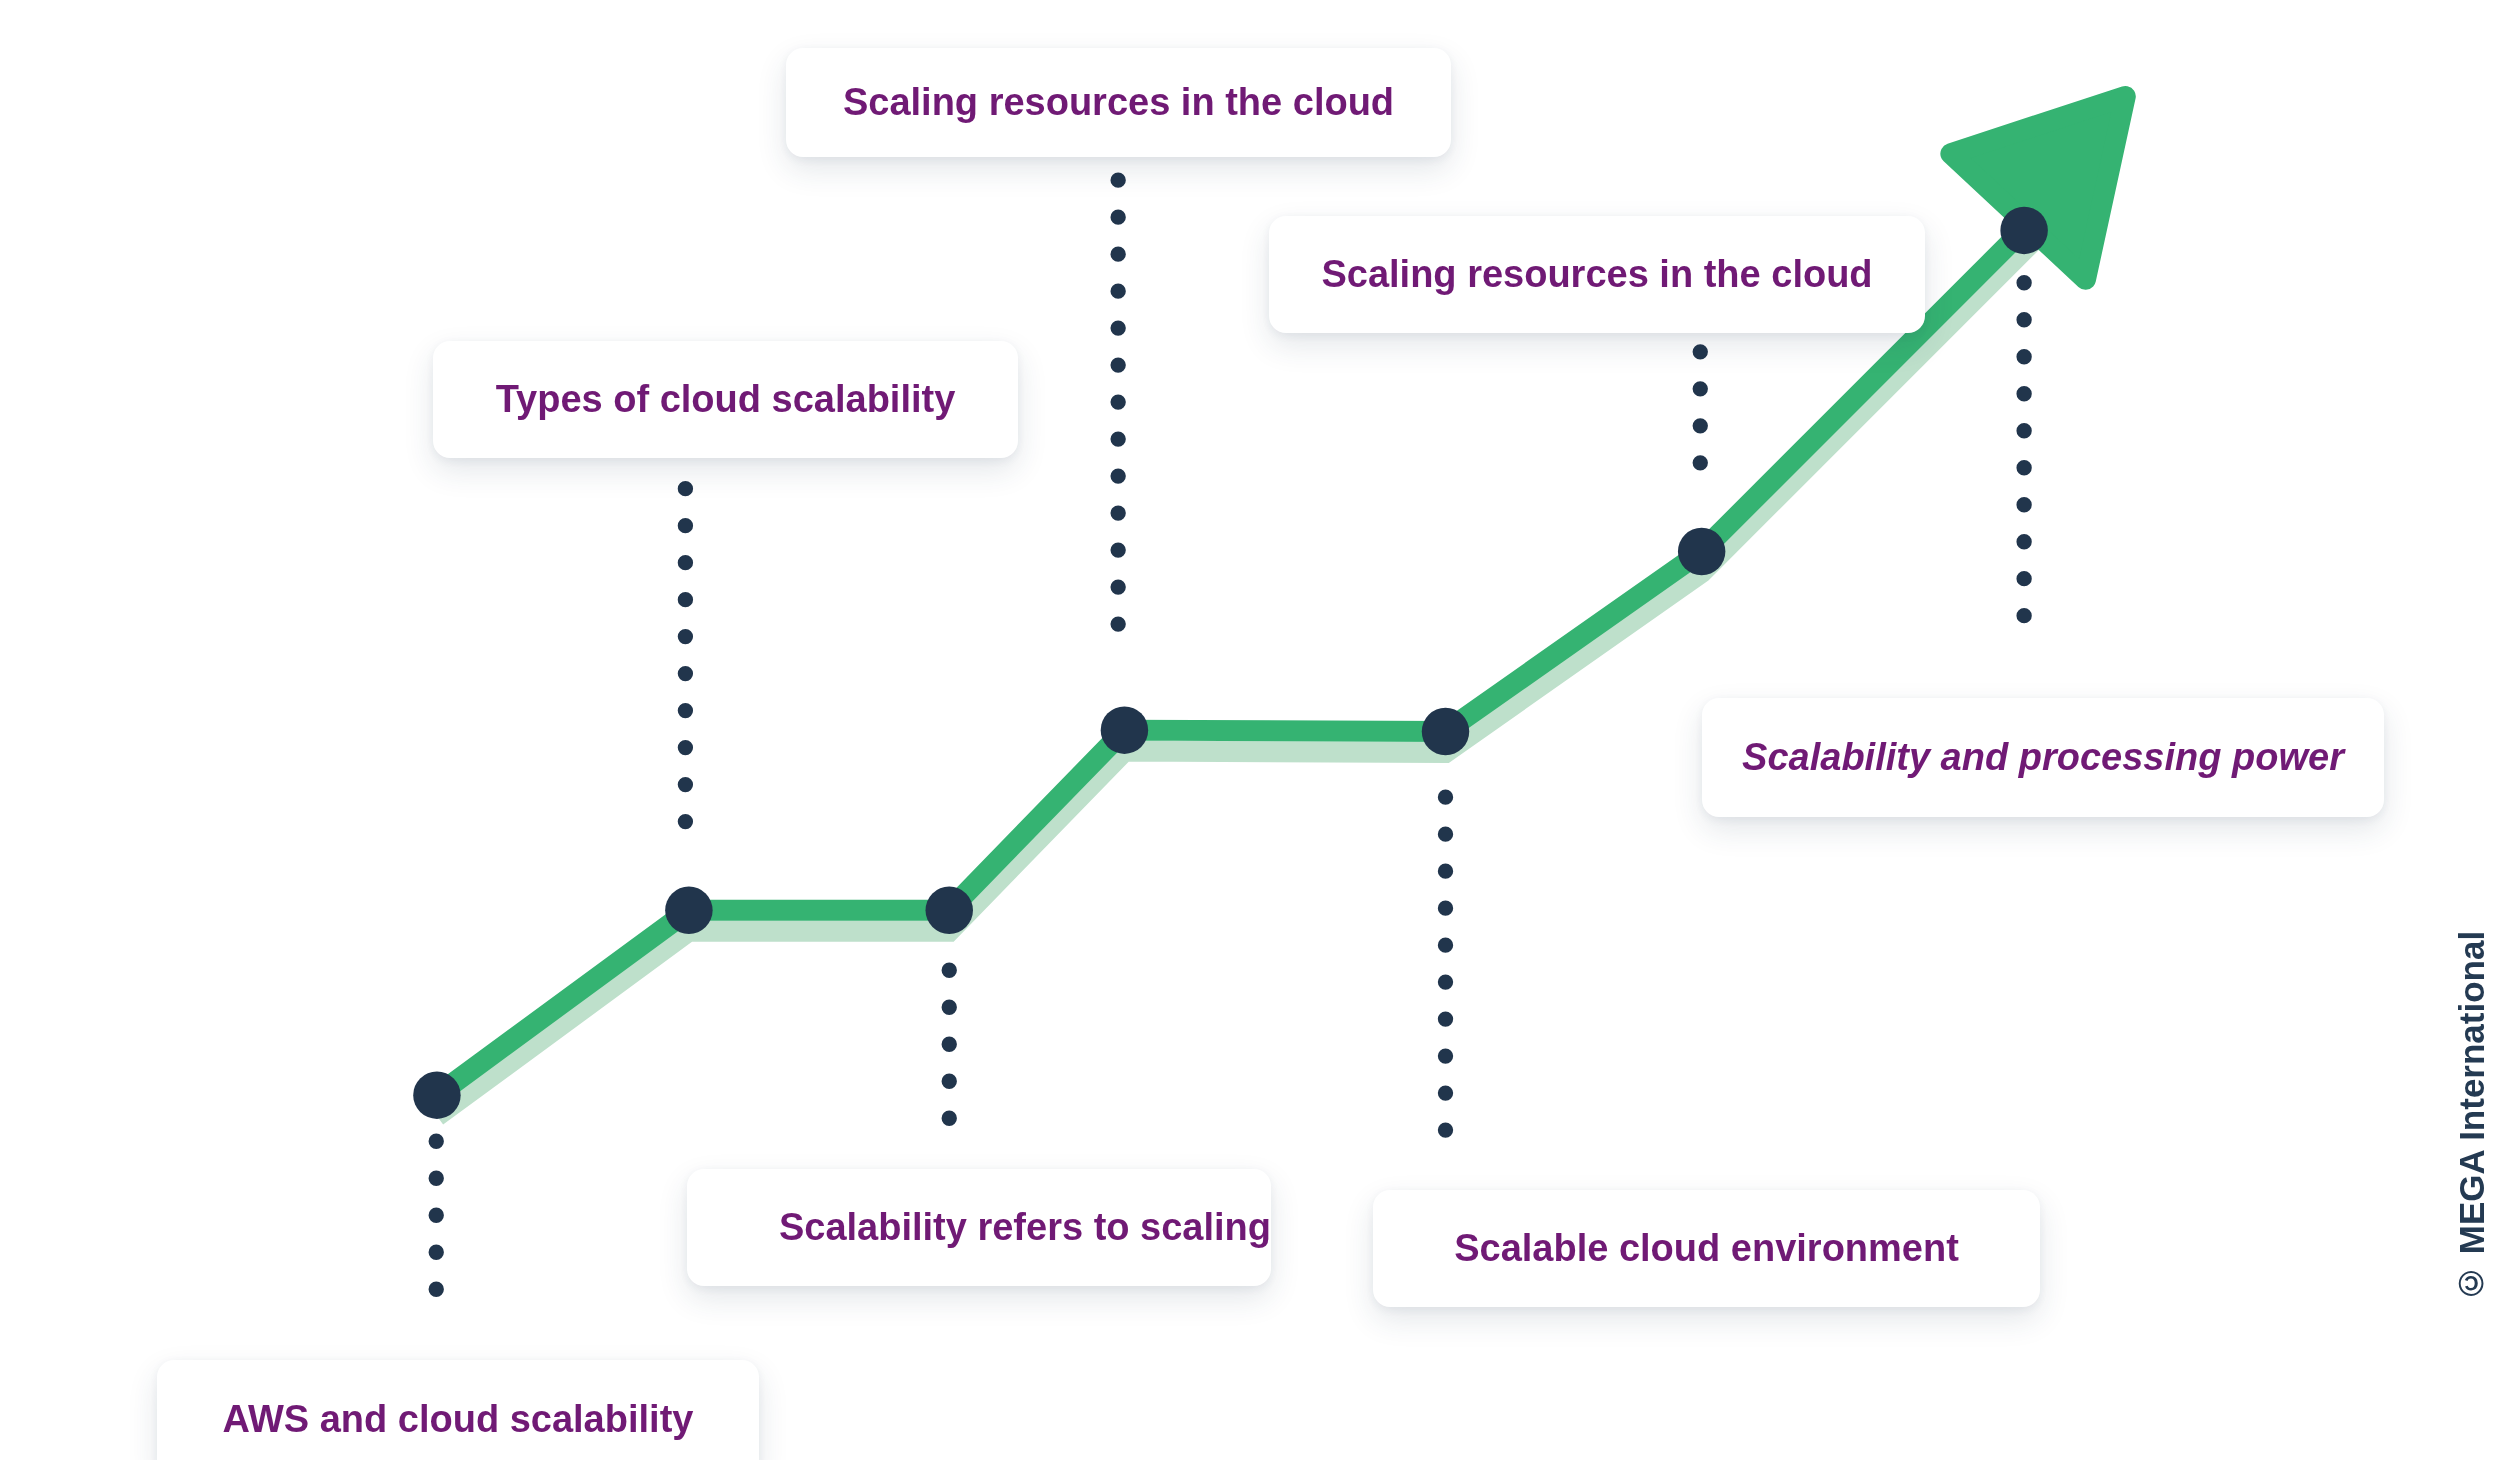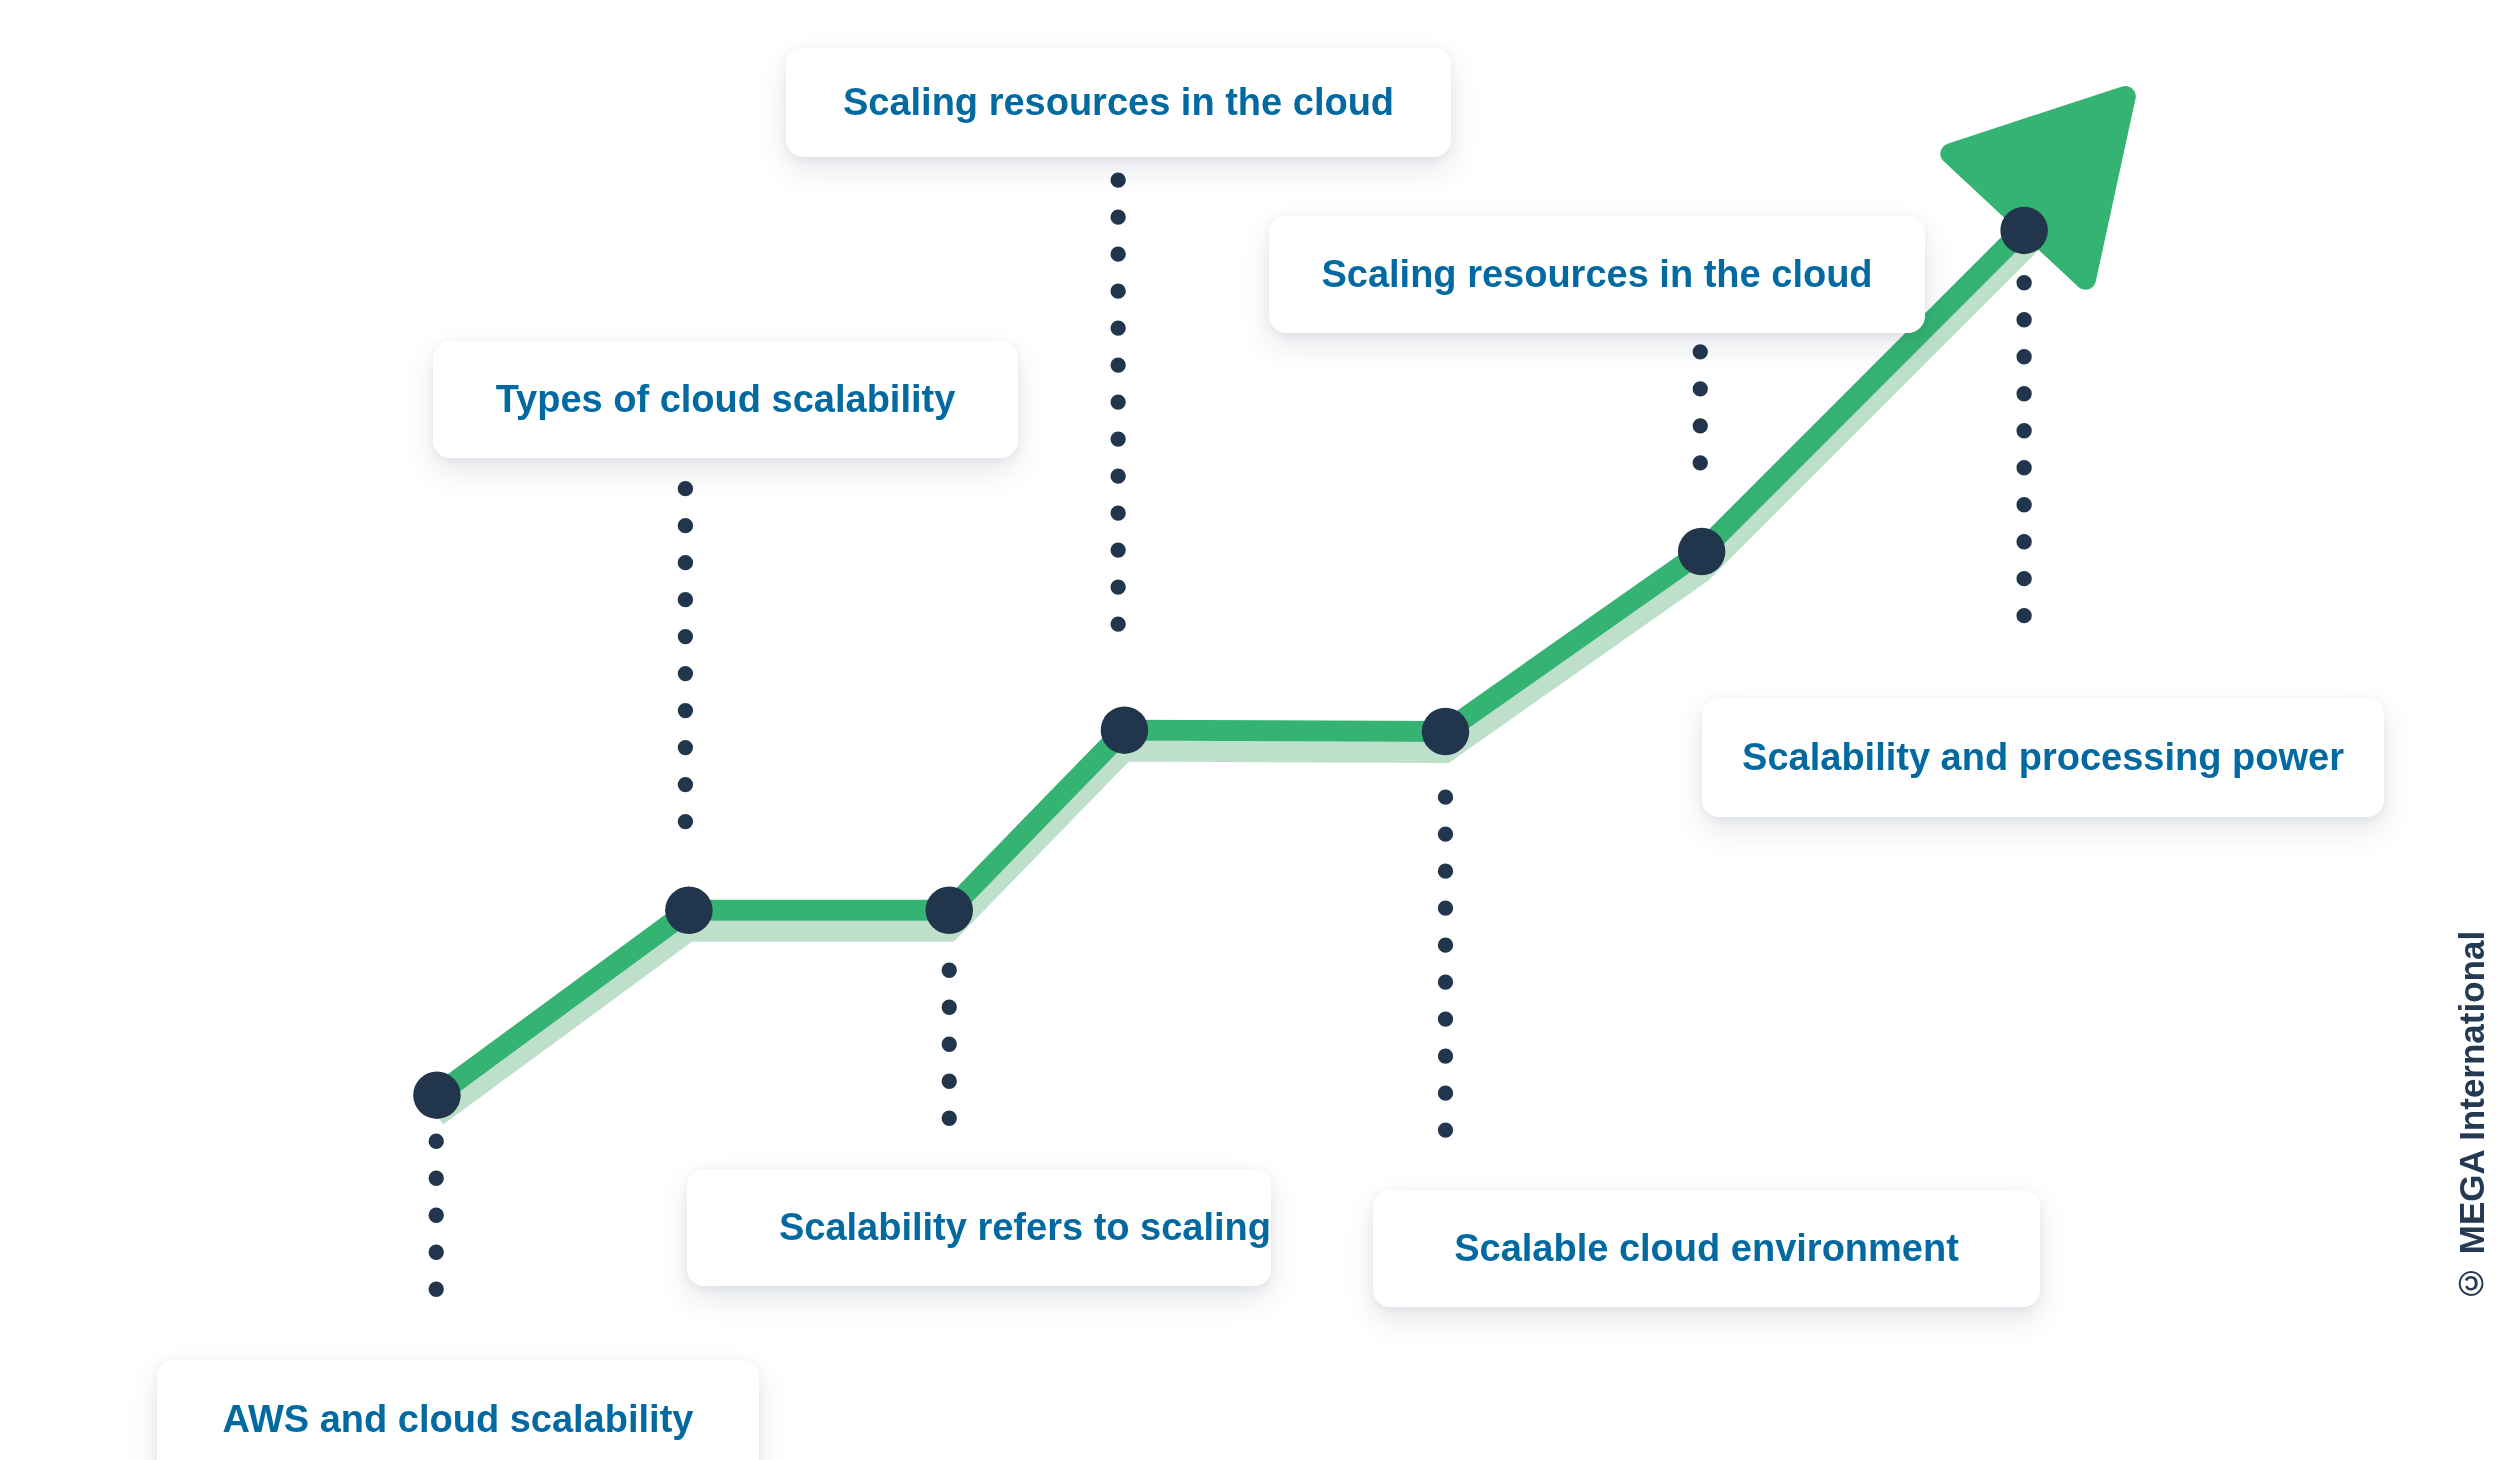--- a/index.html
+++ b/index.html
@@ -23,21 +23,21 @@
     border-radius: 17px;
     box-shadow: 0 12.6px 31px rgba(36,58,82,0.12), 0 2.8px 8.4px rgba(36,58,82,0.06);
     display: flex;
     align-items: center;
     justify-content: center;
     white-space: nowrap;
   }
   .label-card span {
     font-size: 38px;
     font-weight: 700;
-    color: #0369a1;
+    color: #701a75;
     letter-spacing: 0px;
   }
   .watermark {
     position: absolute;
     left: 2447px; top: 904px;
     width: 49px; height: 426px;
     writing-mode: vertical-rl;
     transform: rotate(180deg);
     display: flex;
     align-items: center;
@@ -74,21 +74,21 @@
   <div id="labels">
       <div class="label-card" style="left: 786px; top: 48px; width: 665px; height: 109px;">
         <span>Scaling resources in the cloud</span>
       </div>
       <div class="label-card" style="left: 389px; top: 341px; width: 585px; height: 117px; margin-left: 44px;">
         <span>Types of cloud scalability</span>
       </div>
       <div class="label-card" style="left: 1269px; top: 216px; width: 656px; height: 117px;">
         <span>Scaling resources in the cloud</span>
       </div>
-      <div class="label-card" style="left: 1702px; top: 698px; width: 682px; height: 119px;">
+      <div class="label-card" style="left: 1702px; top: 698px; width: 682px; height: 119px; font-style: italic;">
         <span>Scalability and processing power</span>
       </div>
       <div class="label-card" style="left: 687px; top: 1169px; width: 584px; height: 117px; justify-content: flex-end;">
         <span>Scalability refers to scaling</span>
       </div>
       <div class="label-card" style="left: 1373px; top: 1190px; width: 667px; height: 117px;">
         <span>Scalable cloud environment</span>
       </div>
       <div class="label-card" style="left: 157px; top: 1360px; width: 602px; height: 118px;">
         <span>AWS and cloud scalability</span>

